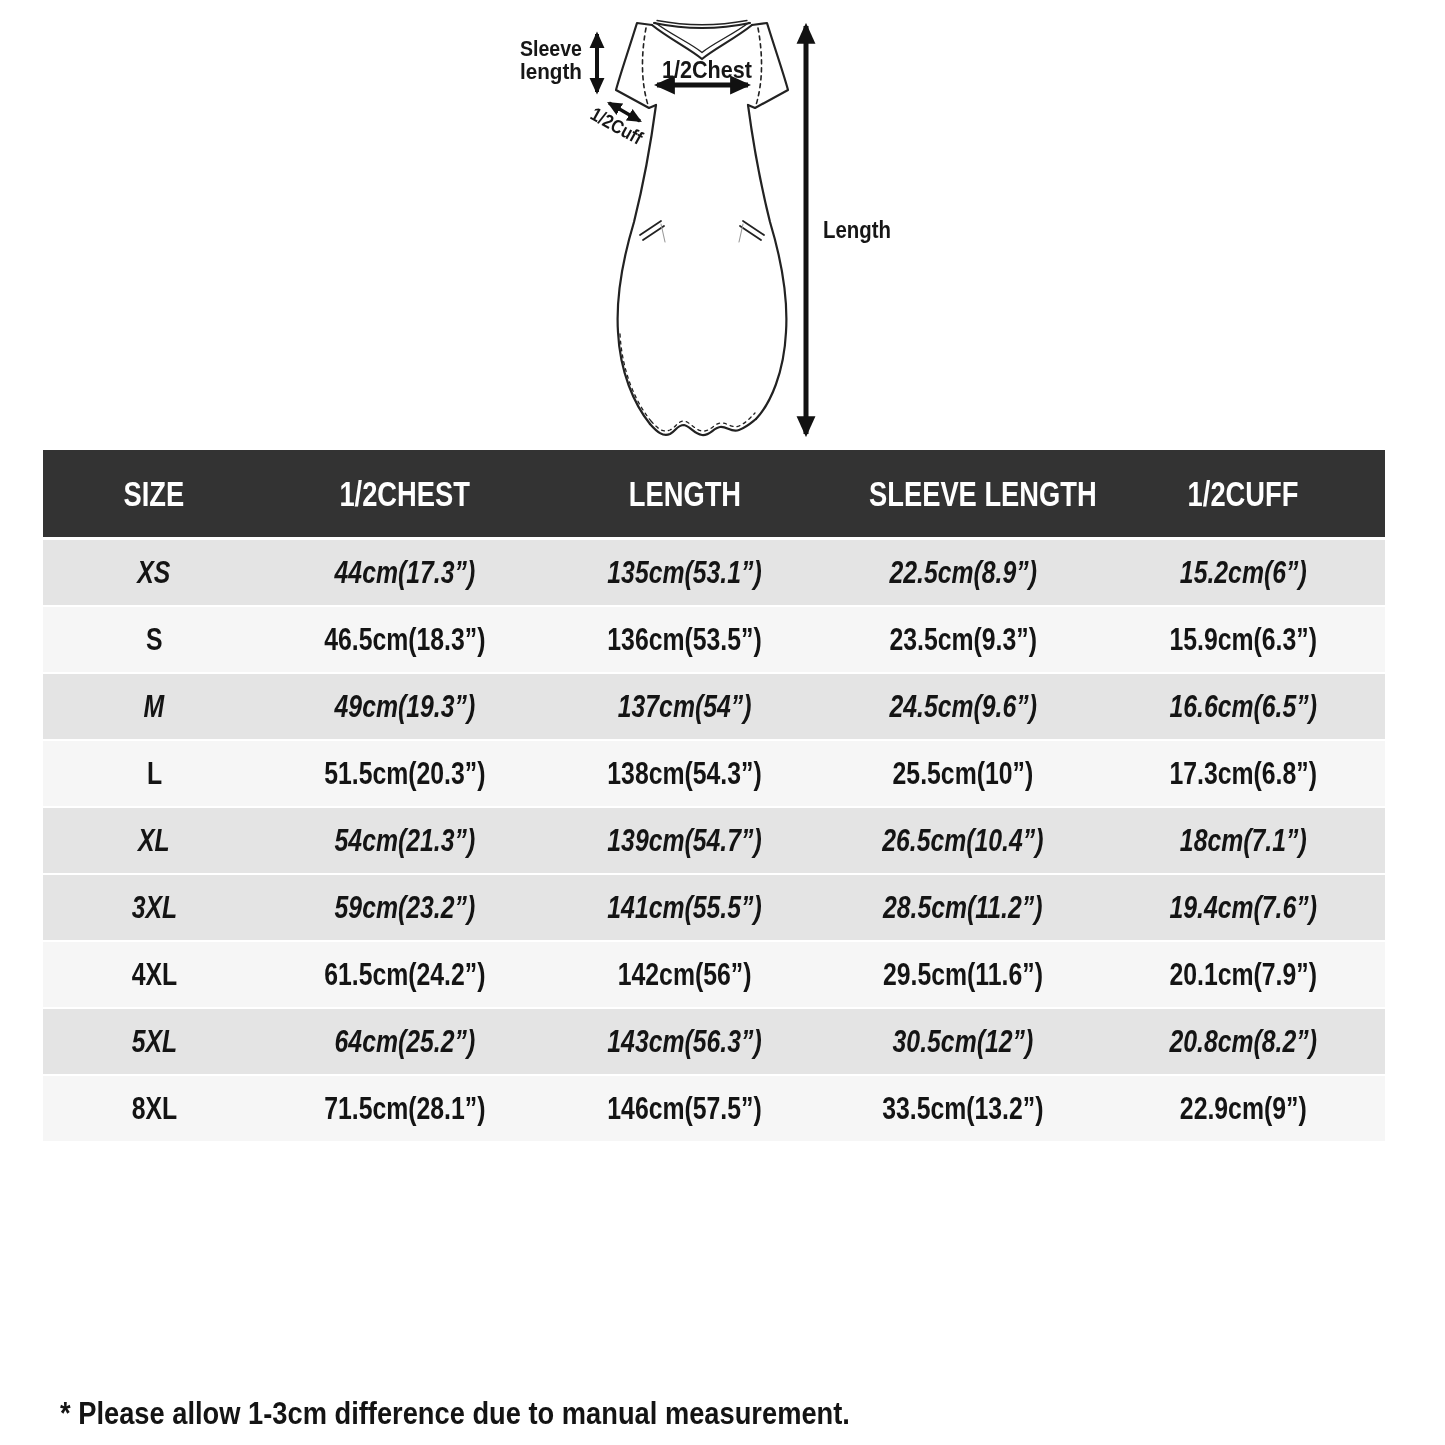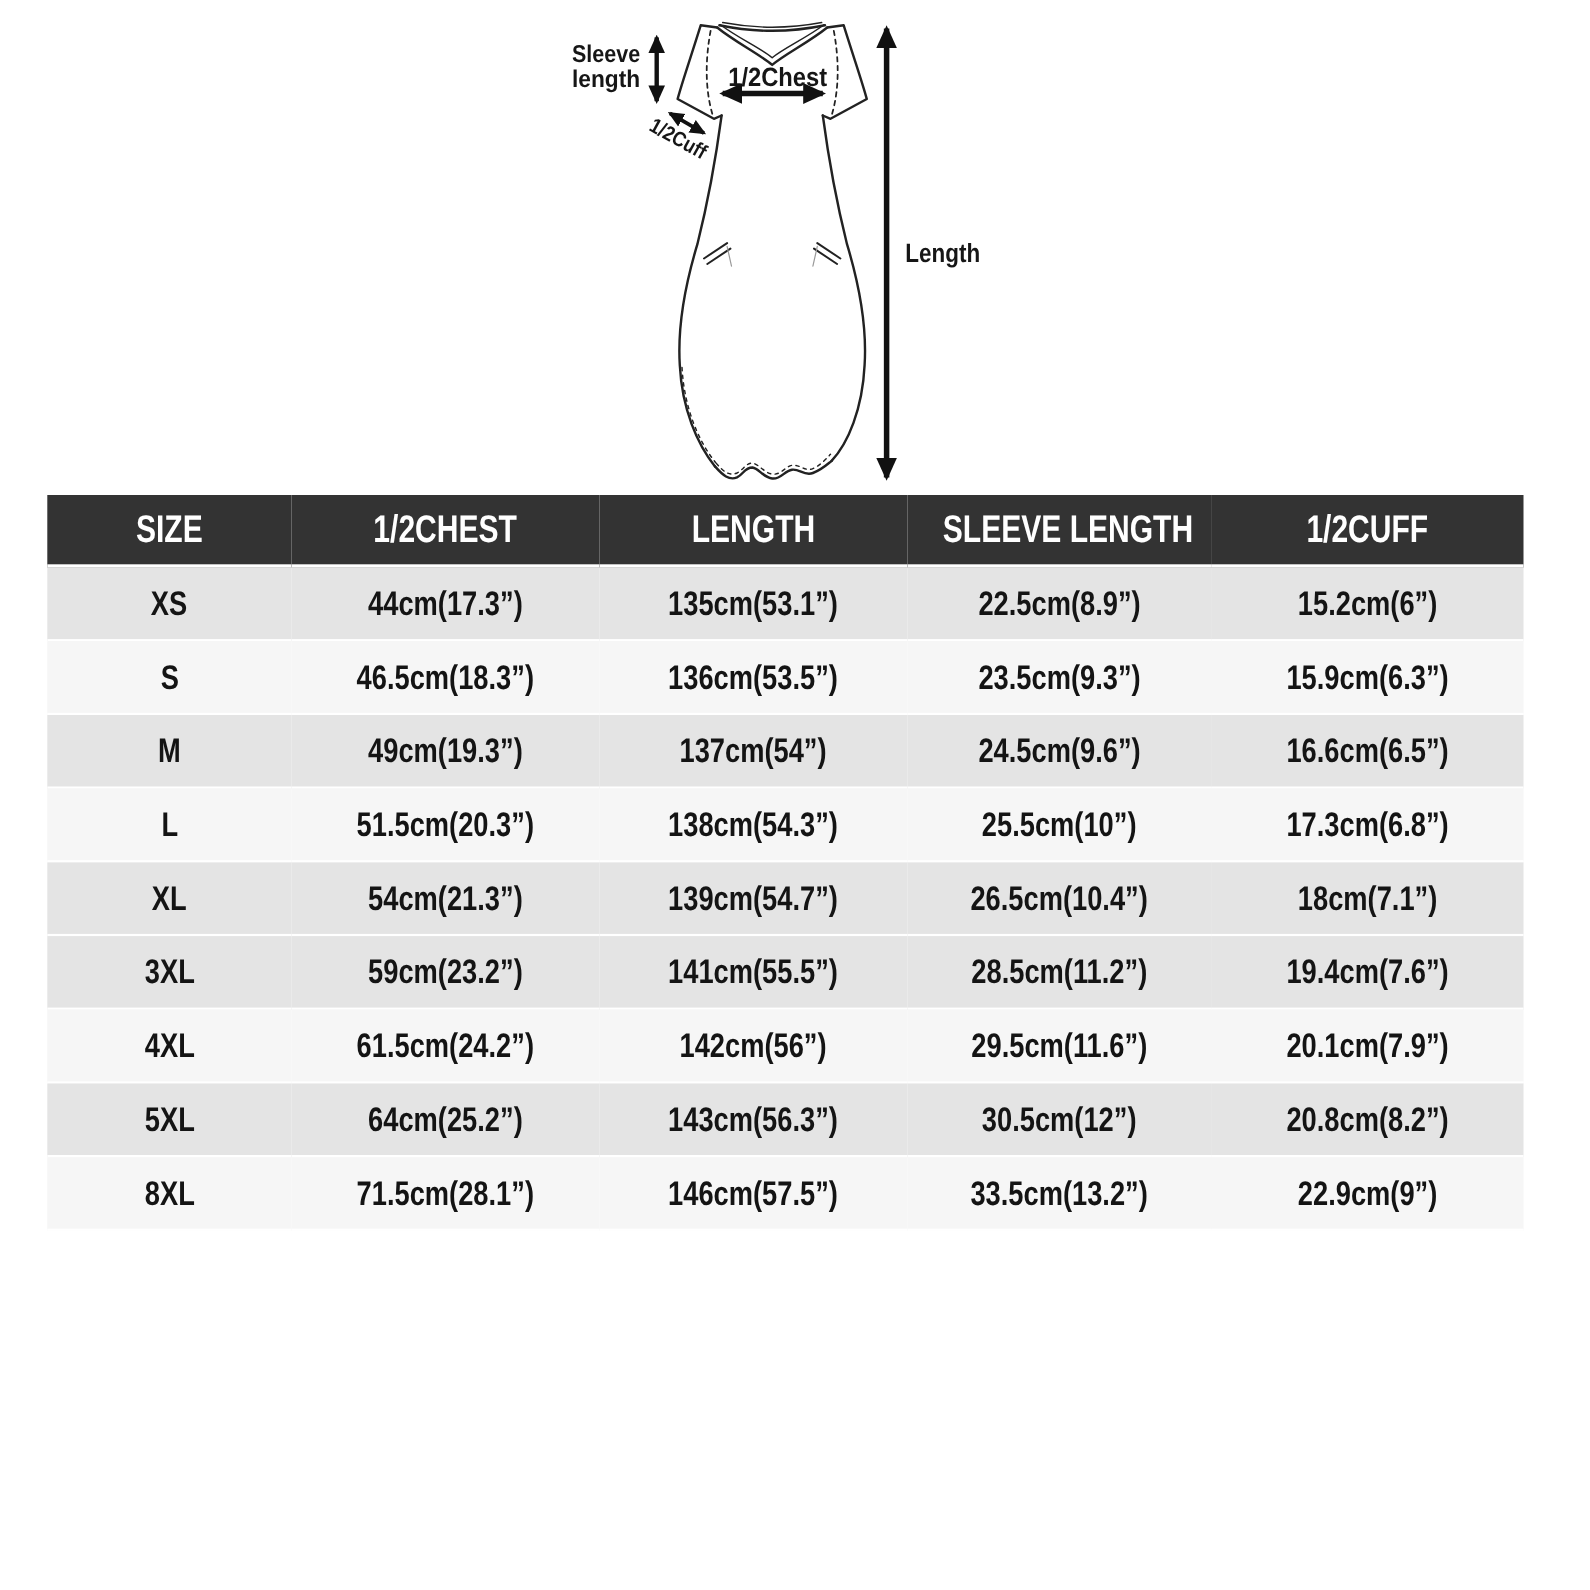--- a/index.html
+++ b/index.html
@@ -24,32 +24,32 @@
     border-spacing:0;
     table-layout:fixed;
   }
   .size-table th{
     height:63px;
     background:var(--header-bg,#333333);
     border-bottom:3px solid #ffffff;
     text-align:center;vertical-align:middle;
     color:#ffffff;
     font-size:35px;font-weight:bold;
-    padding:0;
+    padding:12px;
   }
   .size-table td{
     height:65px;
     border-bottom:2px solid #ffffff;
     text-align:center;vertical-align:middle;
     color:var(--text,#141414);
     font-size:31px;font-weight:bold;
     padding:0;
   }
   .size-table tr.odd td{background:var(--row-light,#f6f6f6);}
-  .size-table tr.even td{background:var(--row-dark,#e4e4e4);}
+  .size-table tr.even td{background:var(--row-dark,#e4e4e4);font-style:italic;}
   .cond{display:inline-block;transform:scaleX(0.80);transform-origin:center center;white-space:nowrap;}
   .cond-h{display:inline-block;transform:scaleX(0.78);transform-origin:center center;white-space:nowrap;}
   .footnote{
     position:absolute;
     left:60px;top:1396px;
     width:1380px;
     color:var(--text,#141414);
     font-size:31px;font-weight:bold;
     white-space:nowrap;
   }
@@ -185,14 +185,17 @@
         <tr class="odd">
           <td><span class="cond">8XL</span></td>
           <td><span class="cond">71.5cm(28.1”)</span></td>
           <td><span class="cond">146cm(57.5”)</span></td>
           <td><span class="cond">33.5cm(13.2”)</span></td>
           <td><span class="cond">22.9cm(9”)</span></td>
         </tr>
       </tbody>
   </table>
 
+  <div class="footnote">
+    <span class="cond-fn">* Please allow 1-3cm difference due to manual measurement.</span>
+  </div>
 
 </div>
 
 </body></html>

